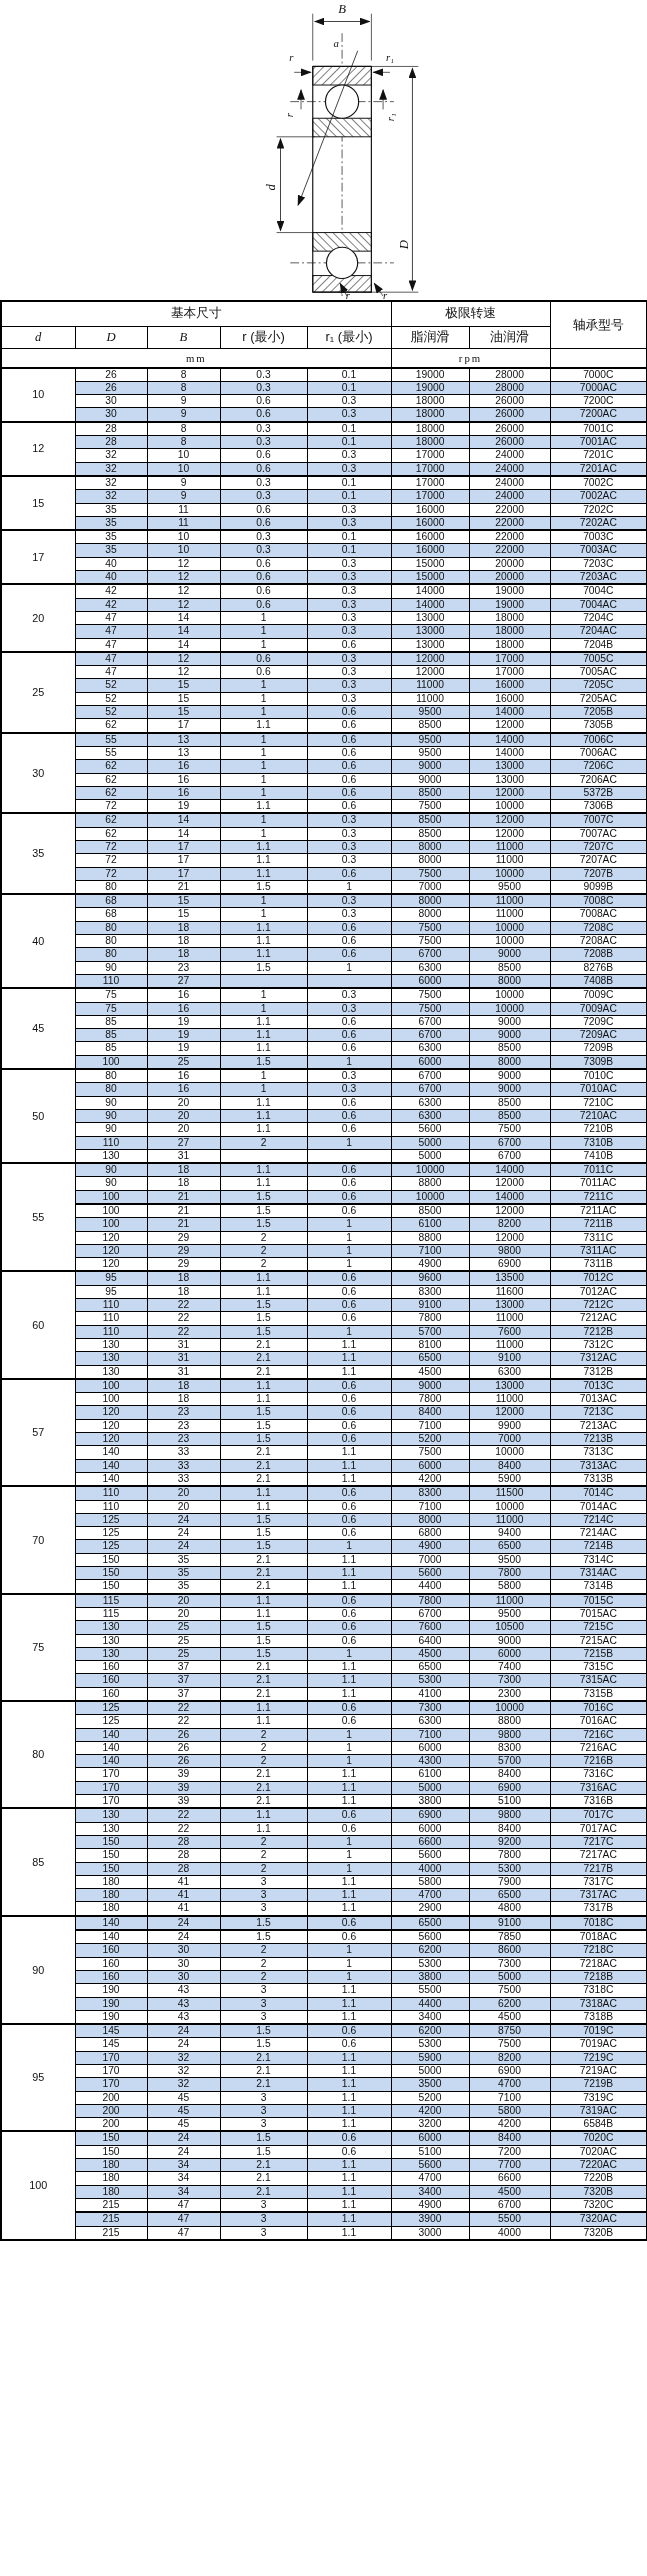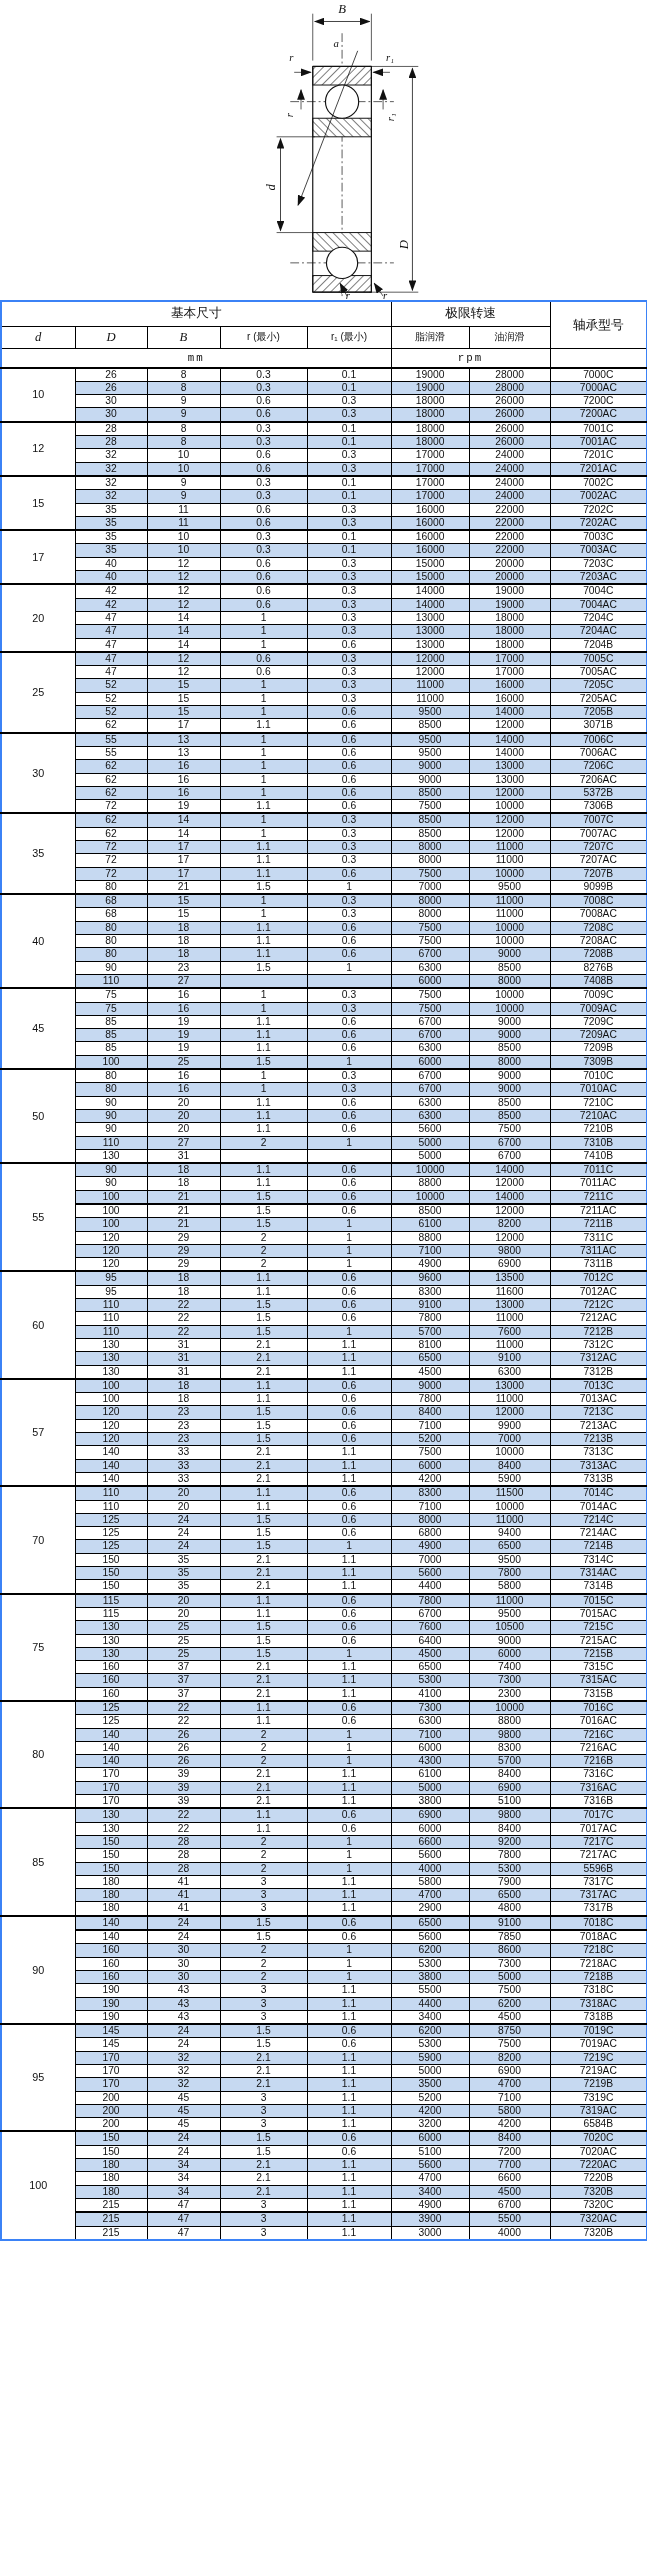--- a/index.html
+++ b/index.html
@@ -4,37 +4,37 @@
 <style>
   html,body { margin:0; padding:0; background:#ffffff; }
   .page {
     width:647px; height:2576px; background:#ffffff; overflow:hidden;
     font-family:"Liberation Sans", sans-serif; color:#000;
   }
   .diagram-wrap { width:647px; height:300px; }
   svg text { font-family:"Liberation Serif", serif; font-style:italic; fill:#111; }
   table.spec {
     width:647px; border-collapse:collapse; table-layout:fixed;
-    border:2px solid #3b82f6;
+    border:2px solid #000000;
   }
   table.spec td { border:1px solid #000; text-align:center; vertical-align:middle;
     padding:0; overflow:hidden; white-space:nowrap; }
-  thead td { font-size:10px; color:#111; }
+  thead td { font-size:13px; color:#111; }
   thead tr.h1 td { height:23.5px; font-size:12.7px; }
   thead tr.h2 td { height:21.5px; }
   thead tr.h3 td { height:17.6px; font-size:10.8px; }
   tbody td { font-size:10.3px; height:12.3px; line-height:1; color:#111; }
   tbody td.dcell { background:#fff; font-size:10.8px; }
   tr.alt td { background:#c6d9f1; }
   tr.alt td.dcell { background:#fff; }
   tr.gstart td { border-top:2px solid #000; }
   tr.thick td { border-bottom:2.9px solid #000; }
   td.rcol { border-right:2px solid #000; }
   .latin { font-family:"Liberation Serif", serif; font-style:italic; font-size:12.7px; }
-  .unit { font-family:Liberation Mono, monospace; letter-spacing:2px; }
+  .unit { font-family:Liberation Serif, serif; letter-spacing:2px; }
 </style>
 </head>
 <body>
 
 <div class="page">
 
   <div class="diagram-wrap">
     <svg width="647" height="300" viewBox="0 0 662 307" xmlns="http://www.w3.org/2000/svg">
       <defs>
         <marker id="arr" markerWidth="11" markerHeight="8" refX="10" refY="4" orient="auto-start-reverse" markerUnits="userSpaceOnUse">
@@ -380,21 +380,21 @@
           <td>14000</td>
           <td>7205B</td>
         </tr>
         <tr>
           <td>62</td>
           <td>17</td>
           <td class="rcol">1.1</td>
           <td>0.6</td>
           <td>8500</td>
           <td>12000</td>
-          <td>3071B</td>
+          <td>7305B</td>
         </tr>
         <tr class="alt gstart">
           <td rowspan="6" class="dcell">30</td>
           <td>55</td>
           <td>13</td>
           <td class="rcol">1</td>
           <td>0.6</td>
           <td>9500</td>
           <td>14000</td>
           <td>7006C</td>
@@ -1157,21 +1157,21 @@
           <td>7800</td>
           <td>7217AC</td>
         </tr>
         <tr class="alt">
           <td>150</td>
           <td>28</td>
           <td class="rcol">2</td>
           <td>1</td>
           <td>4000</td>
           <td>5300</td>
-          <td>5596B</td>
+          <td>7217B</td>
         </tr>
         <tr>
           <td>180</td>
           <td>41</td>
           <td class="rcol">3</td>
           <td>1.1</td>
           <td>5800</td>
           <td>7900</td>
           <td>7317C</td>
         </tr>

